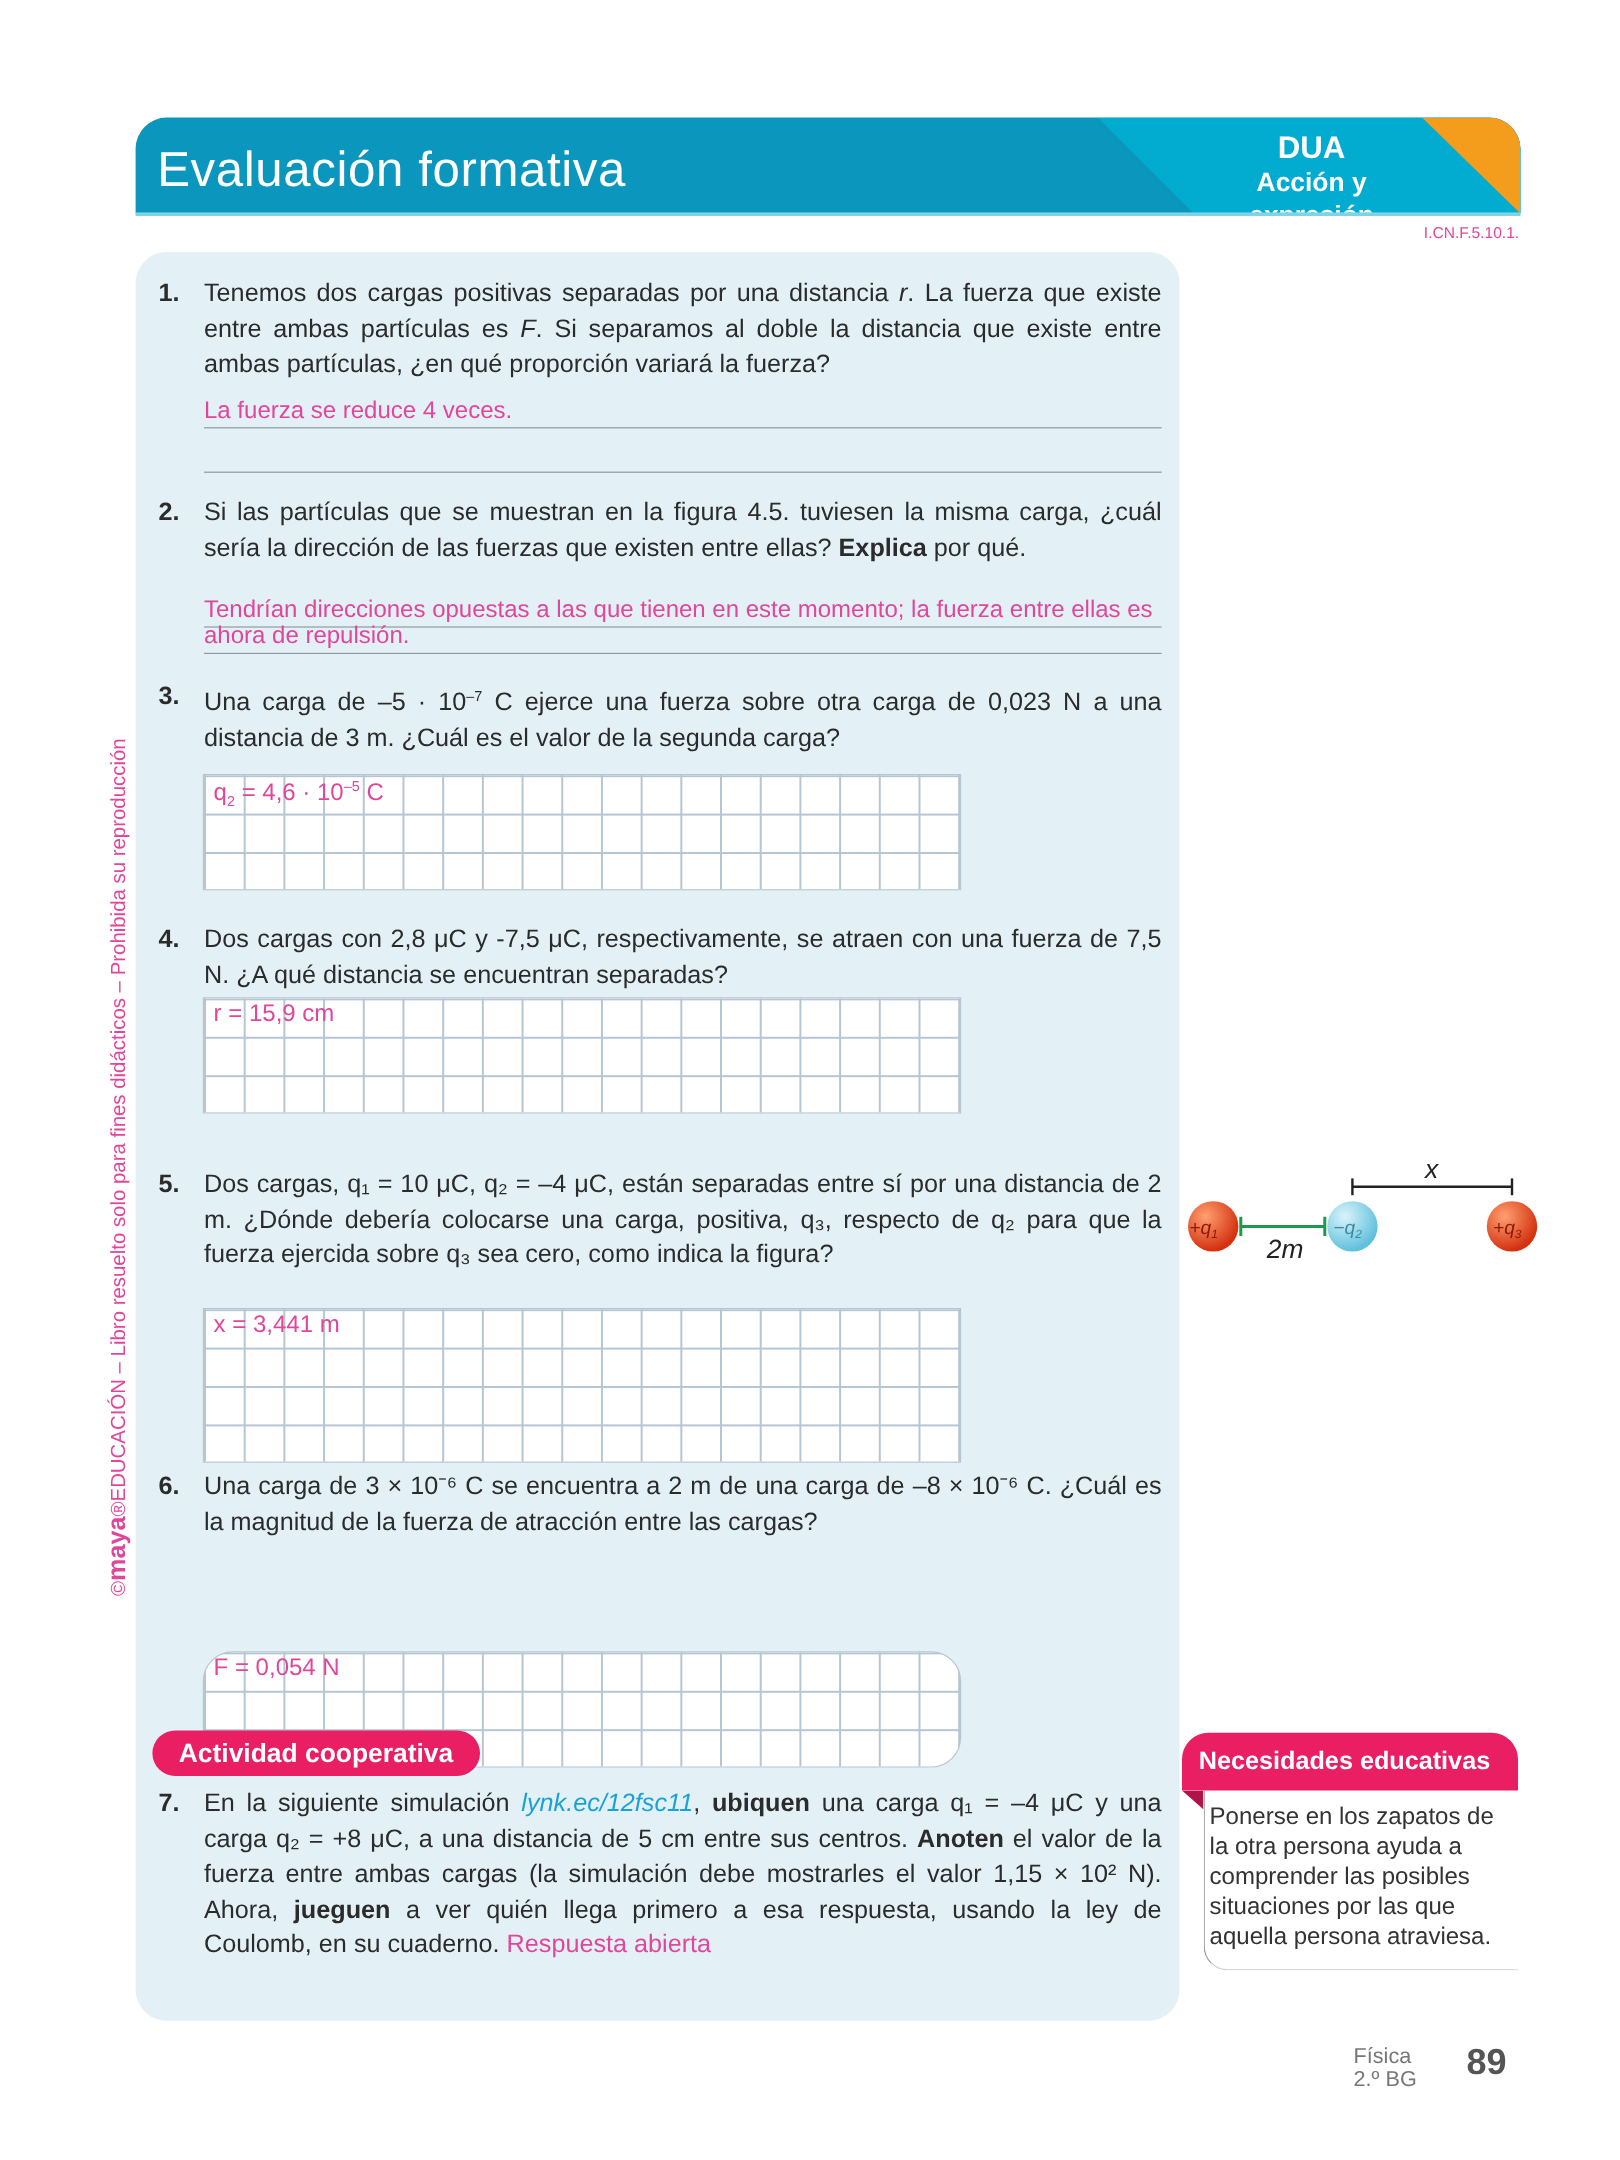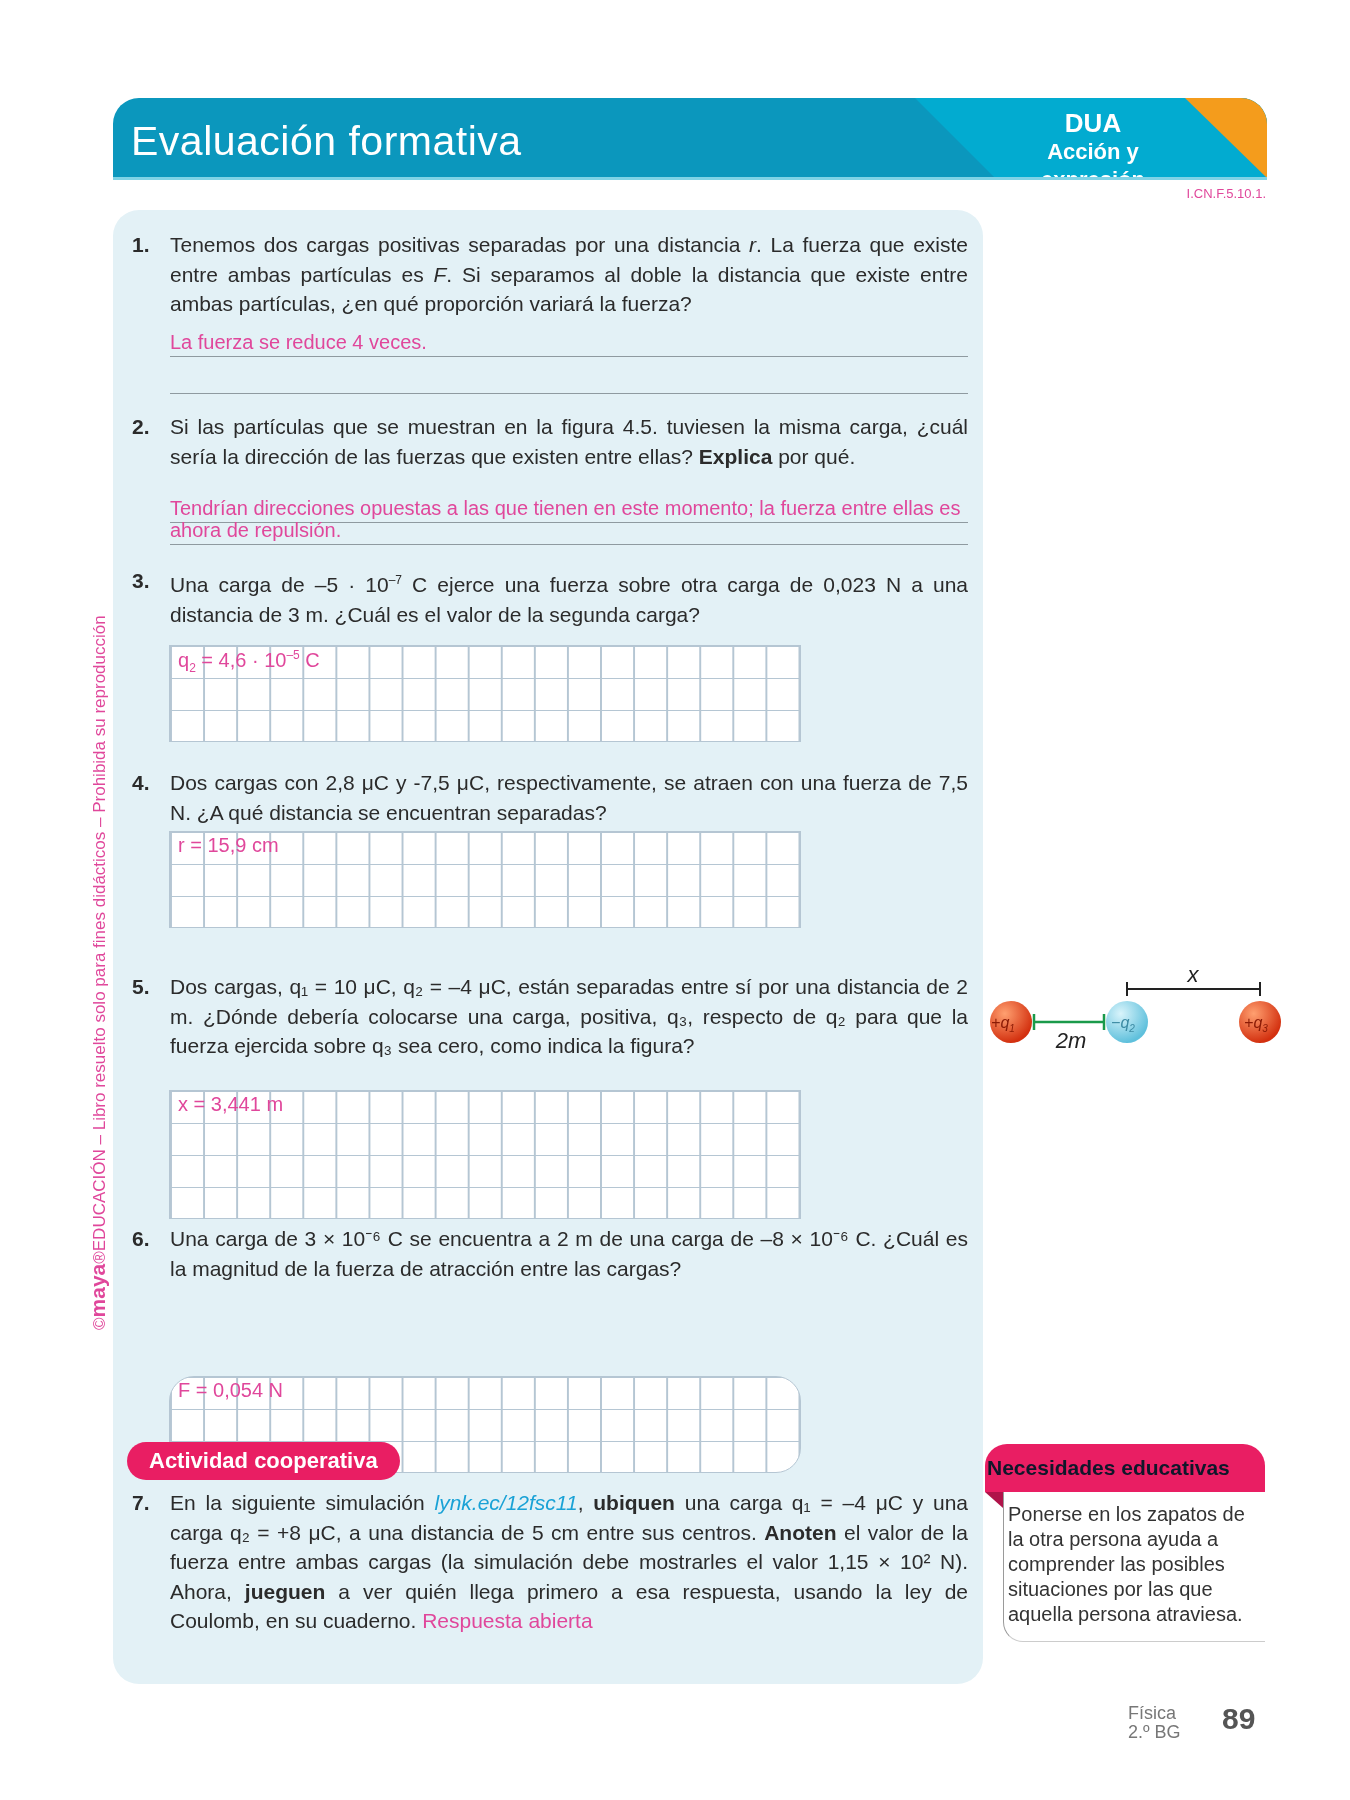--- a/index.html
+++ b/index.html
@@ -46,22 +46,22 @@
   .grid .gans { position:absolute; left:8px; top:2px; font-size:20px; color:#e0479b; }
 
   sub, sup { font-size:12px; }
 
   
   .badge { position:absolute; left:127px; top:1442px; height:38px; padding:0 22px; border-radius:19px;
            background:#e91e63; color:#fff; font-weight:bold; font-size:22px; line-height:38px; }
 
   
   .nec { position:absolute; left:985px; top:1444px; width:280px; }
-  .nec .head { background:#e91e63; color:#0f172a; font-weight:bold; font-size:21px; height:48px; line-height:48px;
-               padding-left:2px; border-radius:22px 22px 0 0; }
+  .nec .head { background:#e91e63; color:#ffffff; font-weight:bold; font-size:21px; height:48px; line-height:48px;
+               padding-left:14px; border-radius:22px 22px 0 0; }
   .nec .fold { position:absolute; left:0; top:48px; width:18px; height:16px; background:#b0134a;
                clip-path:polygon(0 0,100% 0,100% 100%); }
   .nec .body { margin-left:18px; border-left:1.5px solid #9a9a9a; border-bottom:1.5px solid #cccccc;
                border-bottom-left-radius:20px; padding:10px 12px 14px 4px; font-size:20px; line-height:25px; color:#333; }
 
   
   .fig { position:absolute; left:990px; top:960px; width:320px; height:110px; }
 
   
   .foot-sub { position:absolute; left:1128px; top:1704px; font-size:18px; color:#777; line-height:19px; }

